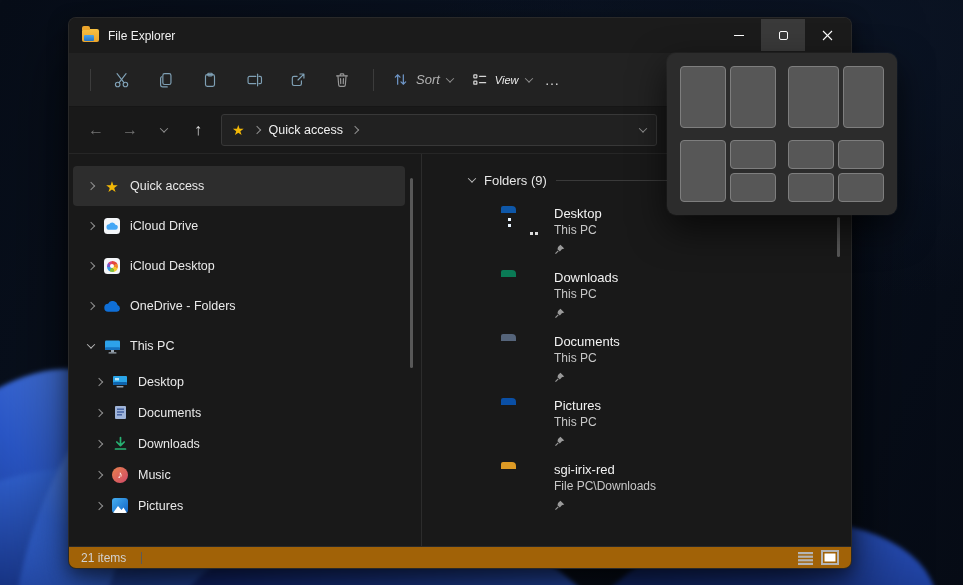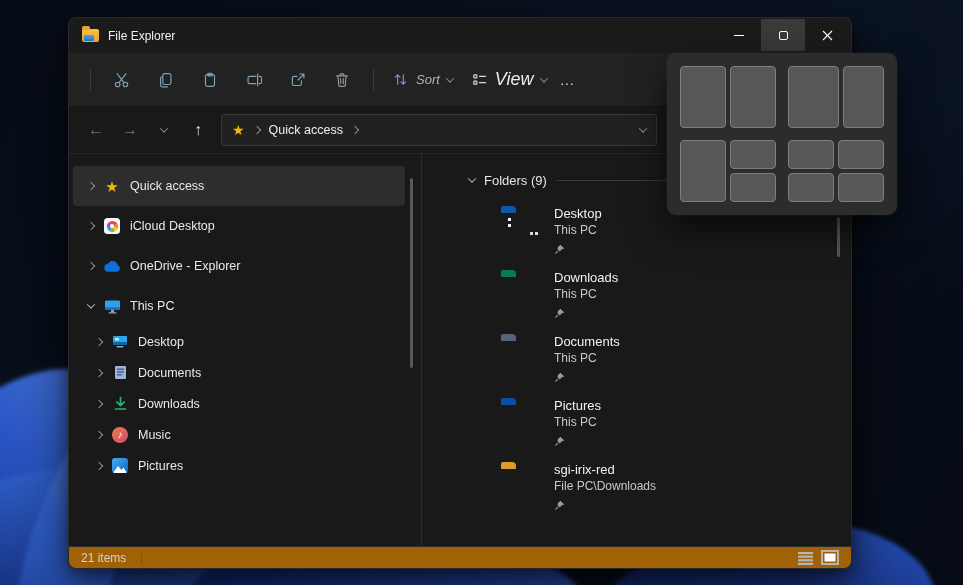--- a/index.html
+++ b/index.html
@@ -54,21 +54,21 @@
     padding:0 12px; border-bottom:1px solid #161616; }
   .cmd-new { display:flex; align-items:center; gap:7px; padding:8px 10px; border-radius:4px; color:#9c9c9c; }
   .cmd-new .lbl { font-size:13px; }
   .vdiv { width:1px; height:22px; background:#3c3c3c; margin:0 9px; }
   .ibtn { width:44px; height:38px; display:flex; align-items:center; justify-content:center; border-radius:4px; }
   .ibtn svg { stroke:#7fa0b5; fill:none; stroke-width:1.3; stroke-linecap:round; stroke-linejoin:round; }
   .ibtn.gray svg { stroke:#979797; }
   .cmd-lbl-btn { display:flex; align-items:center; gap:7px; padding:8px 9px; border-radius:4px;font-style:italic; }
   .cmd-lbl-btn svg { fill:none; stroke-width:1.3; stroke-linecap:round; }
   .lbl-dim { font-size:13px; color:#b3b3b3; }
-  .lbl-bright { font-size:18px; color:#ececec; }
+  .lbl-bright { font-size:11px; color:#ececec; }
   .more-dots { font-size:15px; color:#cfcfcf; letter-spacing:1px; padding:6px 4px; }
 
   .chev { display:inline-block; width:6px; height:6px; border-right:1.3px solid #8f8f8f;
     border-bottom:1.3px solid #8f8f8f; }
   .chev.down { transform:rotate(45deg) translate(-1px,-1px); }
   .chev.right { transform:rotate(-45deg); }
   .chev.lite { border-color:#b9b9b9; }
 
   
   .addrrow { height:47px; flex:0 0 47px; background:#191919; display:flex; align-items:center;
@@ -299,20 +299,33 @@
       <div class="srow sel">
         <span class="chevbox">
             <span class="chev right"></span>
           </span>
         <span class="ic">
             <span class="star-ic">★</span>
           </span>
         <span class="txt">Quick access</span>
       </div>
 
+      <div class="srow">
+        <span class="chevbox">
+            <span class="chev right"></span>
+          </span>
+        <span class="ic">
+            <span class="sq-white">
+          <svg width="12" height="8" viewBox="0 0 14 9">
+                <path d="M4 9 a3.3 3.3 0 0 1 -.3-6.6 A4 4 0 0 1 11 3 a2.8 2.8 0 0 1 -.4 5.9 Z" fill="#45a7f5"></path>
+              </svg>
+        </span>
+          </span>
+        <span class="txt">iCloud Drive</span>
+      </div>
 
       <div class="srow">
         <span class="chevbox">
             <span class="chev right"></span>
           </span>
         <span class="ic">
             <span class="sq-white">
           <span class="photos-wheel"></span>
         </span>
           </span>
@@ -321,21 +334,21 @@
 
       <div class="srow">
         <span class="chevbox">
             <span class="chev right"></span>
           </span>
         <span class="ic">
           <svg width="17" height="11" viewBox="0 0 17 11">
             <path d="M4.5 10.8 a4 4 0 0 1 -.4-8 A5 5 0 0 1 13.5 4 a3.5 3.5 0 0 1 -.6 6.8 Z" fill="#0f6fd7"></path>
           </svg>
         </span>
-        <span class="txt">OneDrive - Explorer</span>
+        <span class="txt">OneDrive - Folders</span>
       </div>
 
       <div class="srow">
         <span class="chevbox">
             <span class="chev down lite"></span>
           </span>
         <span class="ic">
           <svg width="17" height="15" viewBox="0 0 17 15">
             <rect x="1" y="1.5" width="15" height="9.5" rx="1.2" fill="#2da2ea"></rect>
             <rect x="1" y="8.2" width="15" height="2.8" rx="1" fill="#1572c0"></rect>

